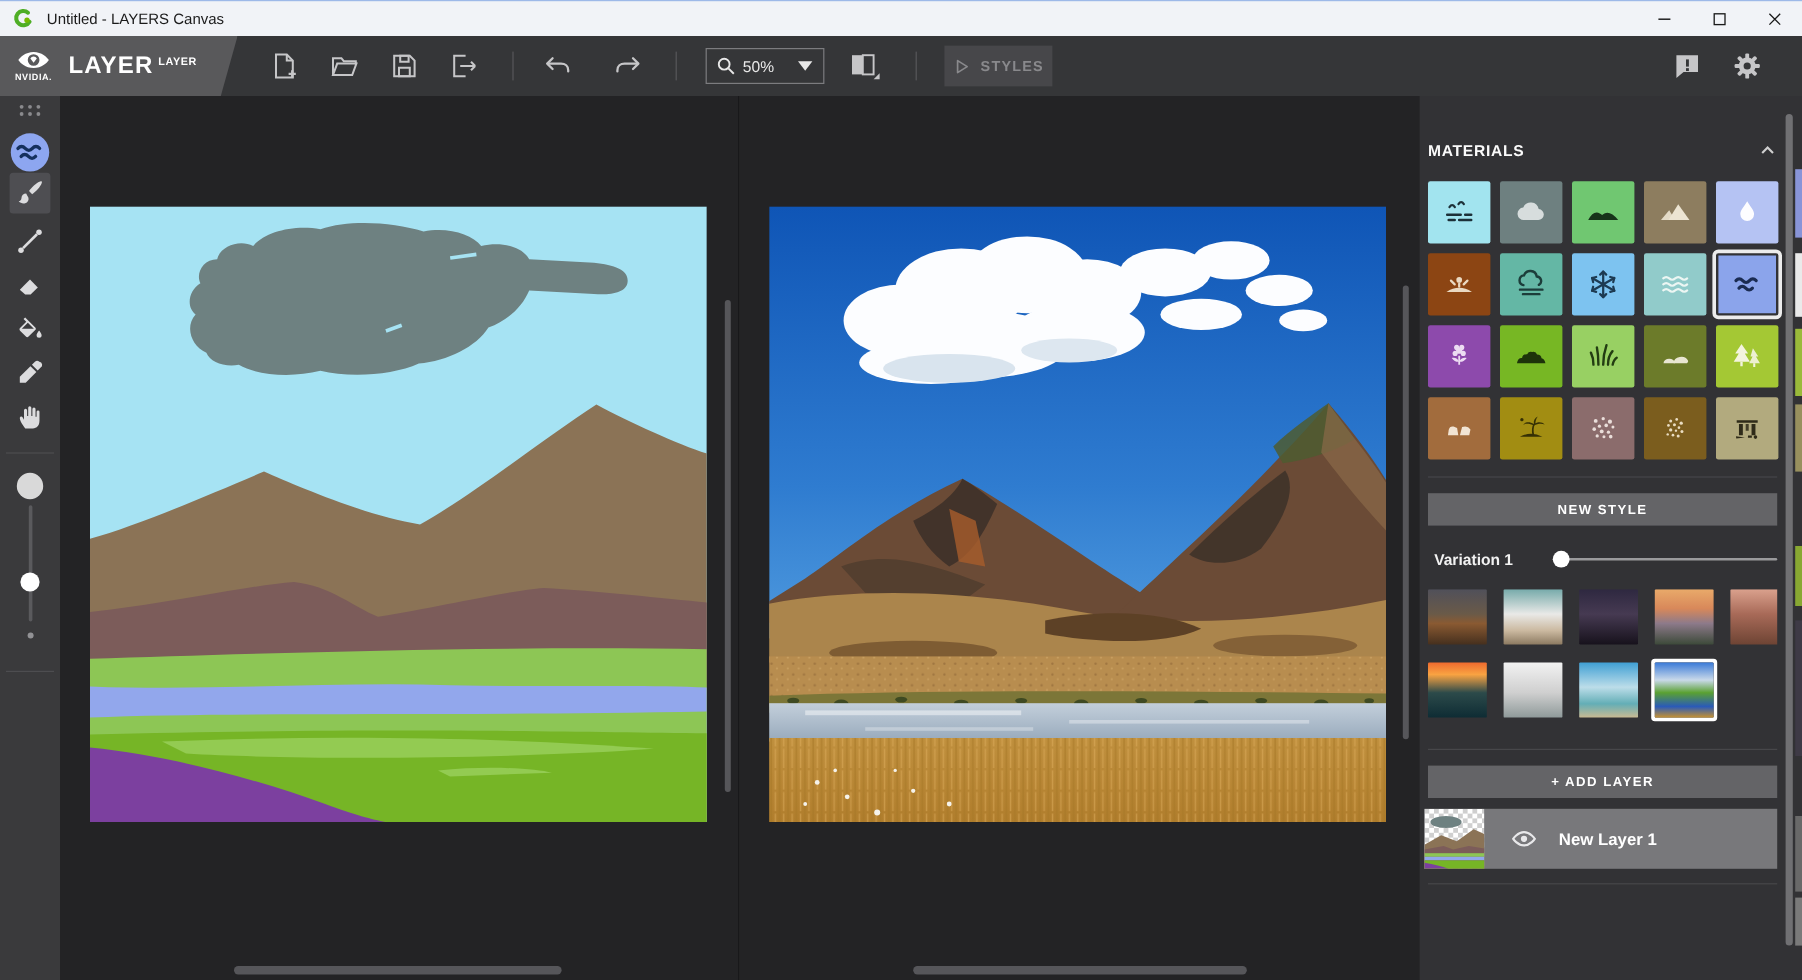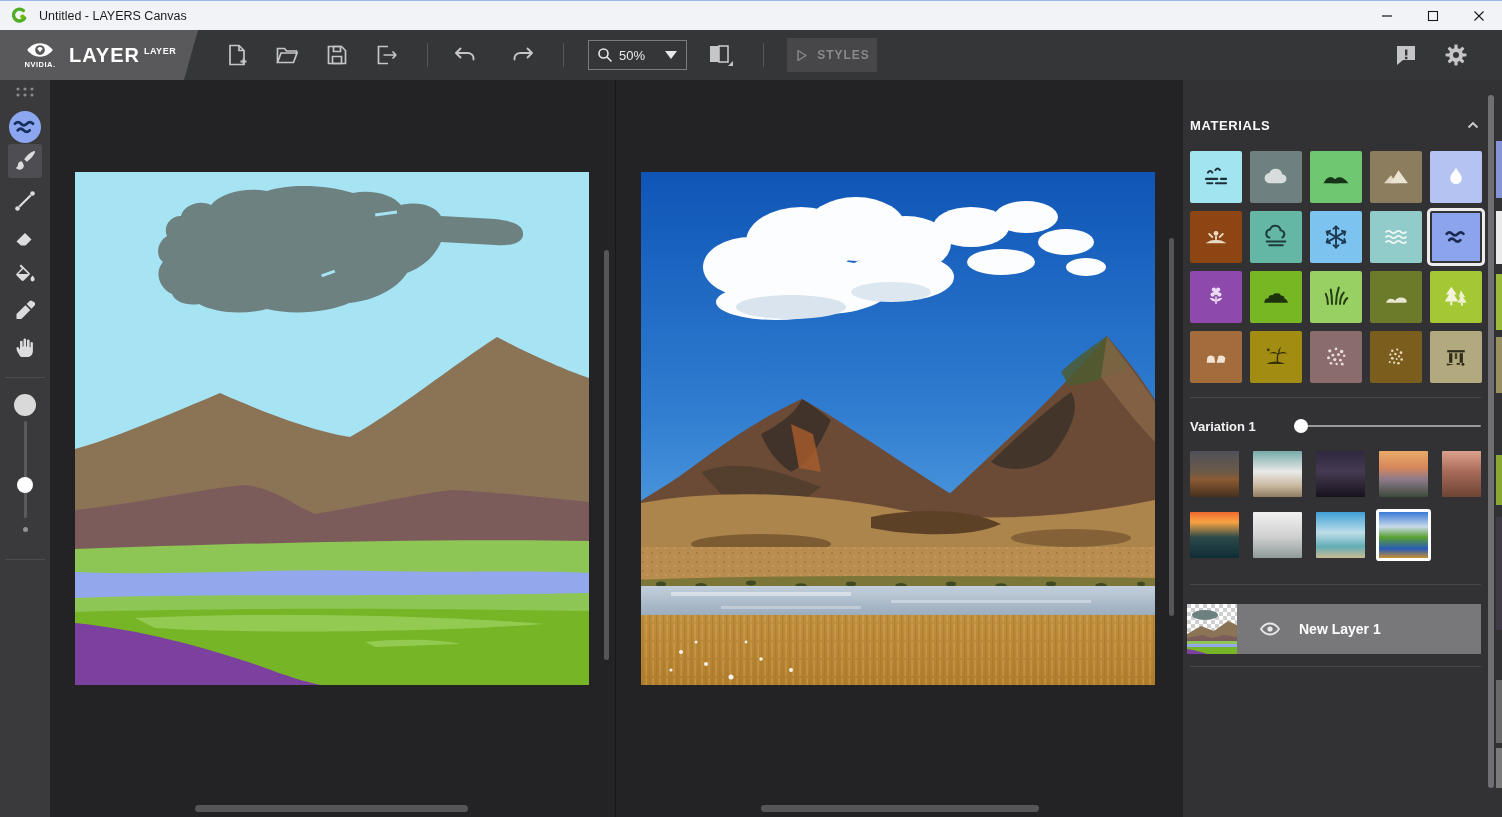--- a/index.html
+++ b/index.html
@@ -8,21 +8,21 @@
   
   .titlebar{height:30px;background:#f1f3f7;display:flex;align-items:center;border-top:1px solid #9db9e8;box-sizing:border-box;}
   .appicon{width:17px;height:17px;margin-left:11px;flex:none;}
   .title{margin-left:11px;font-size:12.5px;color:#1b1b1b;}
   .wctrl{margin-left:auto;display:flex;height:100%;}
   .wbtn{width:46px;height:100%;border:none;background:transparent;display:flex;align-items:center;justify-content:center;padding:0;cursor:pointer;}
   
   .toolbar{position:relative;height:50px;background:#353638;}
   .brand{position:absolute;left:0;top:0;width:198px;height:50px;background:#59595b;
          clip-path:polygon(0 0,198px 0,184px 50px,0 50px);display:flex;align-items:center;color:#fff;}
-  .nvlogo{width:38px;margin-left:21px;text-align:center;}
+  .nvlogo{width:38px;margin-left:9px;text-align:center;}
   .nvlogo svg{width:30px;height:18px;display:block;margin:0 auto;}
   .nvword{font-size:7.5px;font-weight:bold;letter-spacing:.5px;display:block;margin-top:1px;}
   .brandname{font-size:20px;font-weight:bold;letter-spacing:1px;margin-left:10px;}
   .beta{font-size:9px;font-weight:bold;margin-left:4px;margin-bottom:9px;letter-spacing:.5px;}
   .tbi{position:absolute;top:12px;width:26px;height:26px;color:#c6c6c8;background:none;border:none;padding:0;cursor:pointer;}
   .tbi svg{width:100%;height:100%;}
   .tbdiv{position:absolute;top:13px;width:1px;height:24px;background:#57575a;}
   .zoombox{position:absolute;left:588px;top:10px;width:99px;height:30px;border:1px solid #7c7c7f;box-sizing:border-box;
            display:flex;align-items:center;color:#e8e8e8;cursor:pointer;}
   .zoombox .mag{width:16px;height:16px;margin-left:8px;}
@@ -54,30 +54,30 @@
   .phead{display:flex;align-items:center;justify-content:space-between;height:18px;}
   .phead .hlabel{font-size:13px;font-weight:bold;color:#fafafa;letter-spacing:.6px;}
   .chev{width:16px;height:16px;color:#cfcfcf;background:none;border:none;padding:0;cursor:pointer;}
   .mgrid{display:grid;grid-template-columns:repeat(5,52px);gap:8px;margin-top:17px;}
   .swatch{width:52px;height:52px;border-radius:2px;display:flex;align-items:center;justify-content:center;cursor:pointer;box-sizing:border-box;}
   .swatch.sel{outline:3px solid #ececec;border:2px solid #323235;}
   .swatch svg{width:30px;height:30px;}
   .pdiv{height:1px;background:#47474a;}
   .panelbtn{width:100%;height:27px;background:#646467;border:none;color:#fff;font-size:11px;font-weight:bold;
             letter-spacing:1.2px;cursor:pointer;font-family:inherit;}
-  .variation{display:flex;align-items:center;margin-top:20px;height:16px;}
+  .variation{display:flex;align-items:center;margin-top:20px;height:16px;text-align:center;}
   .vlabel{font-size:13px;font-weight:bold;color:#f2f2f2;width:76px;}
   .vslider{position:relative;flex:1;height:16px;margin-left:28px;cursor:pointer;}
   .vtrack{position:absolute;top:7px;left:0;right:0;height:2px;background:#9a9a9c;border-radius:1px;}
   .vhandle{position:absolute;top:1px;width:14px;height:14px;border-radius:50%;background:#fff;}
   .sclip{width:291px;height:116px;overflow:hidden;margin-top:17px;}
   .sthumbs{display:flex;flex-wrap:wrap;column-gap:14px;row-gap:15px;width:306px;}
   .sthumb{width:49px;height:46px;border-radius:1px;cursor:pointer;}
   .sthumb.sel{box-shadow:0 0 0 3px #fff;}
-  .layerrow{display:flex;align-items:center;height:50px;background:#78787b;margin-top:19px;width:294px;margin-left:-3px;cursor:pointer;}
+  .layerrow{display:flex;align-items:center;height:50px;background:#78787b;margin-top:9px;width:294px;margin-left:-3px;cursor:pointer;}
   .lthumb{width:50px;height:50px;flex:none;}
   .leye{width:22px;height:16px;margin-left:22px;color:#e8e8ea;flex:none;cursor:pointer;}
   .lname{margin-left:18px;font-size:14px;font-weight:bold;color:#fff;}
   .pscroll{position:absolute;left:305px;top:15px;width:6px;height:693px;border-radius:3px;background:#707073;cursor:pointer;}
   .sliver{position:absolute;left:313px;width:6px;}
 </style>
 </head>
 <body>
 
 <div class="win">
@@ -573,20 +573,21 @@
                   <path d="M11 9h2v4.6h-2z" opacity=".85"></path>
                   <path d="M4.5 17.2l6 .9-5.8.6z"></path>
                   <circle cx="17.5" cy="17.8" r="1.2"></circle>
                   <path d="M12.5 16.8h2.6v1.4h-2.6z"></path>
                 </g>
               </svg>
             </div>
           </div>
         <div class="pdiv" style="margin-top:14px"></div>
 
+        <button class="panelbtn" style="margin-top:13px">NEW STYLE</button>
         <div class="variation">
           <span class="vlabel">Variation 1</span>
           <div class="vslider">
             <div class="vtrack"></div>
             <div class="vhandle" id="vhandle" style="left: calc(0% + 0px);"></div>
           </div>
         </div>
         <div class="sclip">
           <div class="sthumbs">
               <div class="sthumb" style="background: linear-gradient(rgb(80, 80, 90) 0%, rgb(106, 90, 72) 45%, rgb(138, 90, 50) 62%, rgb(70, 48, 30) 100%);"></div>
@@ -595,20 +596,21 @@
               <div class="sthumb" style="background: linear-gradient(rgb(233, 170, 106) 0%, rgb(216, 136, 90) 35%, rgb(141, 122, 138) 62%, rgb(61, 74, 58) 100%);"></div>
               <div class="sthumb" style="background: linear-gradient(rgb(218, 161, 141) 0%, rgb(168, 106, 88) 45%, rgb(110, 68, 52) 100%);"></div>
               <div class="sthumb" style="background: linear-gradient(rgb(239, 106, 46) 0%, rgb(249, 163, 66) 22%, rgb(44, 74, 74) 55%, rgb(14, 44, 52) 100%);"></div>
               <div class="sthumb" style="background: linear-gradient(rgb(242, 242, 242) 0%, rgb(207, 207, 207) 55%, rgb(143, 154, 154) 100%);"></div>
               <div class="sthumb" style="background: linear-gradient(rgb(63, 159, 212) 0%, rgb(188, 221, 233) 45%, rgb(99, 174, 182) 75%, rgb(201, 186, 147) 100%);"></div>
               <div class="sthumb sel" style="background: linear-gradient(rgb(58, 122, 216) 0%, rgb(201, 217, 233) 32%, rgb(90, 161, 50) 55%, rgb(42, 90, 184) 80%, rgb(199, 146, 49) 100%);"></div>
             </div>
         </div>
         <div class="pdiv" style="margin-top:17px"></div>
 
+        <button class="panelbtn" style="margin-top:13px">+ ADD LAYER</button>
         <div id="layer-list">
             <div class="layerrow">
               <svg class="lthumb" viewBox="0 0 50 50">
   <defs>
                   <pattern id="chk" width="8" height="8" patternUnits="userSpaceOnUse">
     <rect width="8" height="8" fill="#ffffff"></rect>
                     <rect width="4" height="4" fill="#cfcfcf"></rect>
                     <rect x="4" y="4" width="4" height="4" fill="#cfcfcf"></rect>
   </pattern>
                 </defs>

